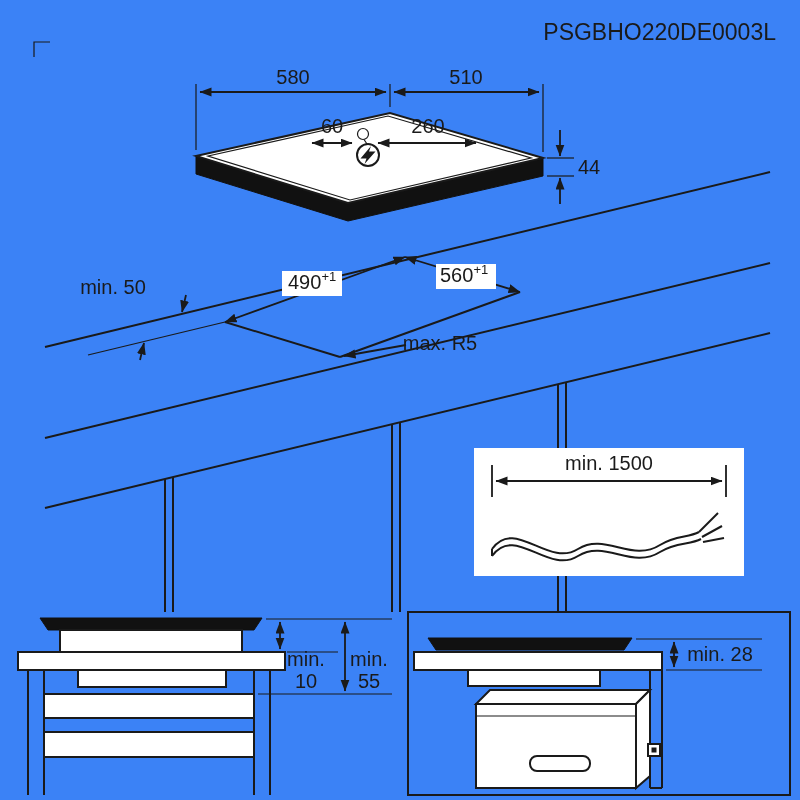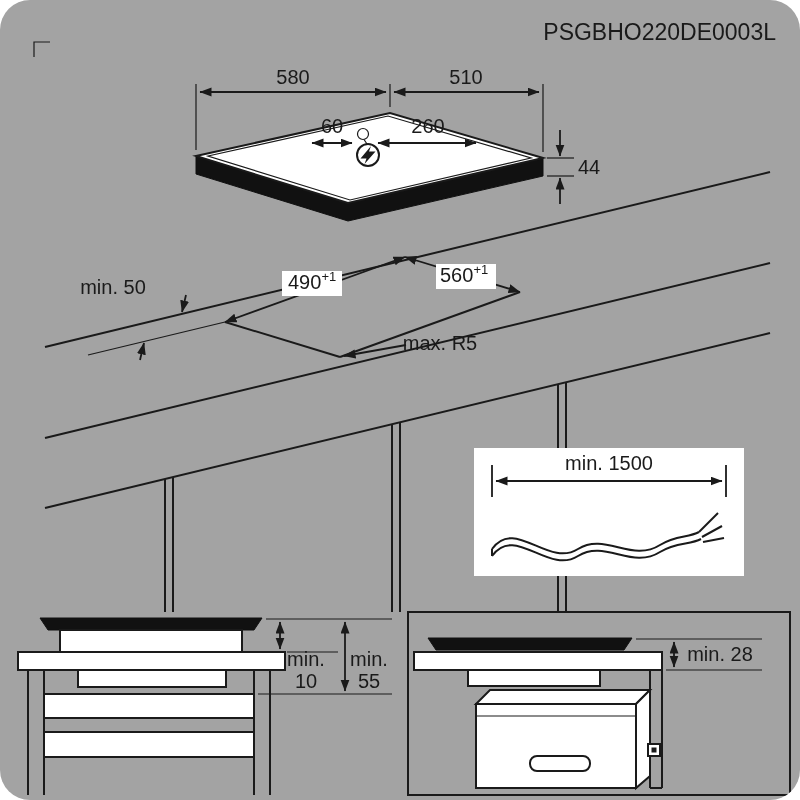--- a/index.html
+++ b/index.html
@@ -1,16 +1,16 @@
 <!DOCTYPE html>
 <html><head>
 <meta charset="utf-8">
 <style>
   html,body { margin:0; padding:0; background:#ffffff; }
-  .canvas { position:relative; width:800px; height:800px; background:#a3a3a3; overflow:hidden;border-radius:30px; }
+  .canvas { position:relative; width:800px; height:800px; background:#3b82f6; overflow:hidden; }
   svg { position:absolute; left:0; top:0; }
   .ln   { stroke:#1a1a1a; stroke-width:2; fill:none; }
   .thin { stroke:#1a1a1a; stroke-width:1.2; fill:none; }
   .dim  { stroke:#1a1a1a; stroke-width:1.8; fill:none; }
   .dark { fill:#111111; stroke:#111111; stroke-width:1; }
   .wbg  { fill:#ffffff; stroke:none; }
   .lbl  { font-family:"Liberation Sans", sans-serif; font-size:20px; fill:#1a1a1a; }
   .sup  { font-size:13px; }
   .title{ font-family:"Liberation Sans", sans-serif; font-size:23px; fill:#1a1a1a; }
 </style>

